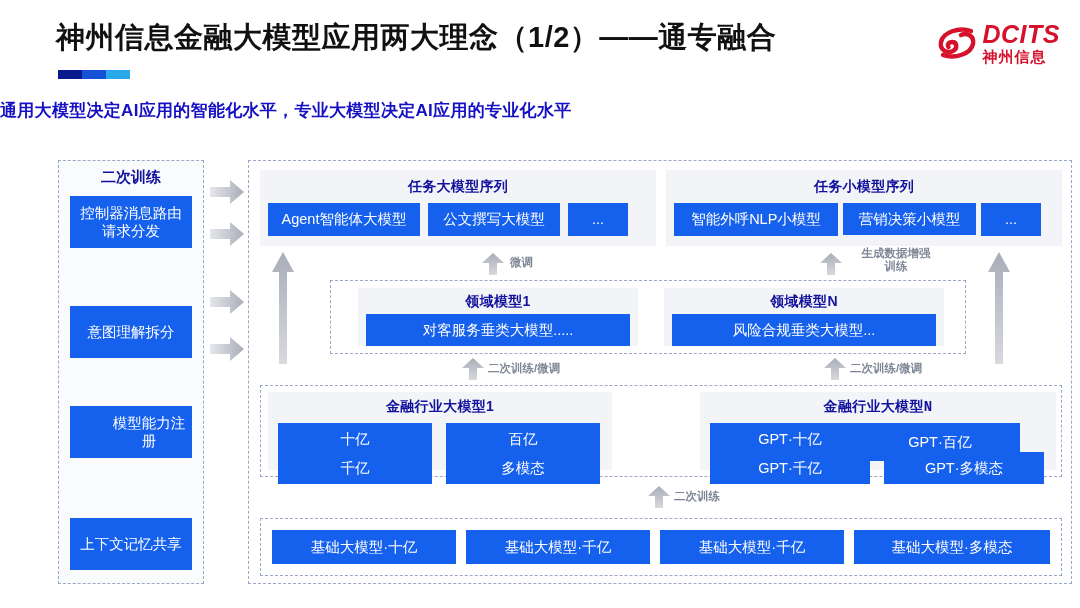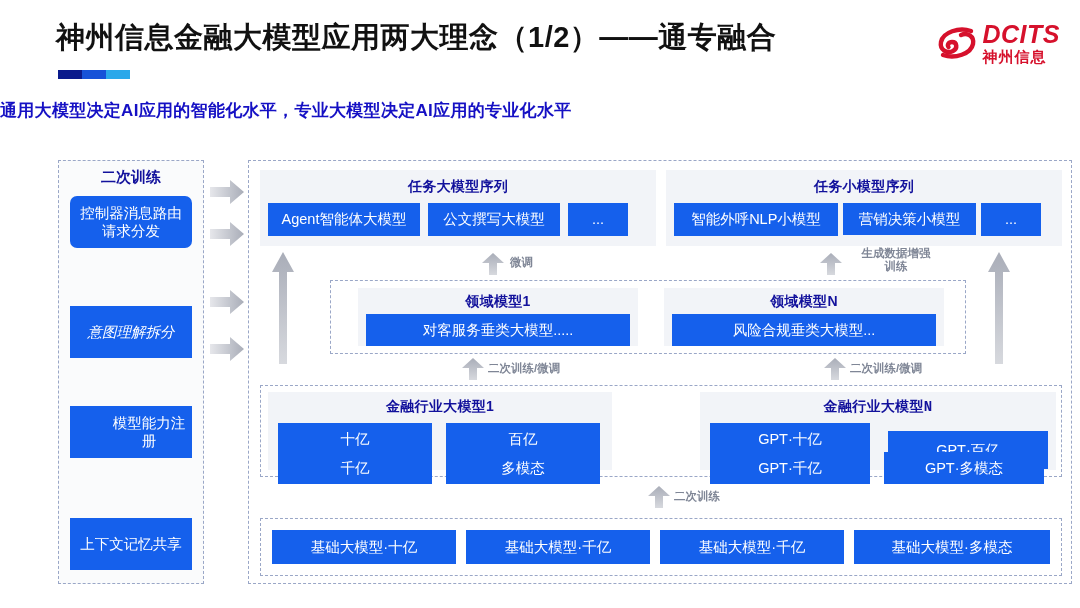--- a/index.html
+++ b/index.html
@@ -200,22 +200,22 @@
     <div class="logo-en">DCITS</div>
     <div class="logo-cn">神州信息</div>
   </div>
 </div>
 
 <div id="subtitle">通用大模型决定AI应用的智能化水平，专业大模型决定AI应用的专业化水平</div>
 
 <div class="dash-box" id="left-col"></div>
 <div id="left-col-title">二次训练</div>
 
-<div class="left-item" style="top:196px;height:52px;border-radius:7px;">控制器消息路由请求分发</div>
-<div class="left-item" style="top:306px;height:52px;font-style:italic;">意图理解拆分</div>
+<div class="left-item" style="top:196px;height:52px;">控制器消息路由请求分发</div>
+<div class="left-item" style="top:306px;height:52px;">意图理解拆分</div>
 <div class="left-item" style="top:406px;height:52px;padding-left:40px;">模型能力注册</div>
 <div class="left-item" style="top:518px;height:52px;">上下文记忆共享</div>
 
 <div class="arrow-right" style="left:210px;top:180px;">
   <svg width="34" height="24" viewBox="0 0 34 24">
       <defs>
         <linearGradient id="gr1" x1="0" y1="0" x2="1" y2="0">
           <stop offset="0" stop-color="#e6e7eb"></stop>
           <stop offset="1" stop-color="#a9adb8"></stop>
         </linearGradient>
@@ -318,21 +318,21 @@
 </div>
 <div class="bluebox" style="position:absolute;left:278px;top:423px;width:154px;height:22px;">十亿</div>
 <div class="bluebox" style="position:absolute;left:446px;top:423px;width:154px;height:22px;">百亿</div>
 <div class="bluebox" style="position:absolute;left:278px;top:452px;width:154px;height:22px;text-align:right;">千亿</div>
 <div class="bluebox" style="position:absolute;left:446px;top:452px;width:154px;height:22px;">多模态</div>
 
 <div class="panel" style="left:700px;top:392px;width:356px;height:78px;">
   <div class="grp-title" style="margin-top:6px;font-family:Liberation Mono, monospace;">金融行业大模型N</div>
 </div>
 <div class="bluebox" style="position:absolute;left:710px;top:423px;width:160px;height:22px;">GPT·十亿</div>
-<div class="bluebox" style="position:absolute;left:888px;top:423px;width:160px;height:38px;margin-top:8px;">GPT·百亿</div>
+<div class="bluebox" style="position:absolute;left:860px;top:423px;width:160px;height:38px;">GPT·百亿</div>
 <div class="bluebox" style="position:absolute;left:710px;top:452px;width:160px;height:22px;">GPT·千亿</div>
 <div class="bluebox" style="position:absolute;left:884px;top:452px;width:160px;height:22px;">GPT·多模态</div>
 
 <div class="arrow-up" style="left:648px;top:486px;height:22px;">
   <svg width="22" height="22" viewBox="0 0 22 22">
       <path d="M7 22 V10 H0 L11 0 L22 10 H15 V22 Z" fill="url(#gu1)"></path>
     </svg>
 </div>
 <div class="arrow-label" style="left:674px;top:490px;">二次训练</div>
 

